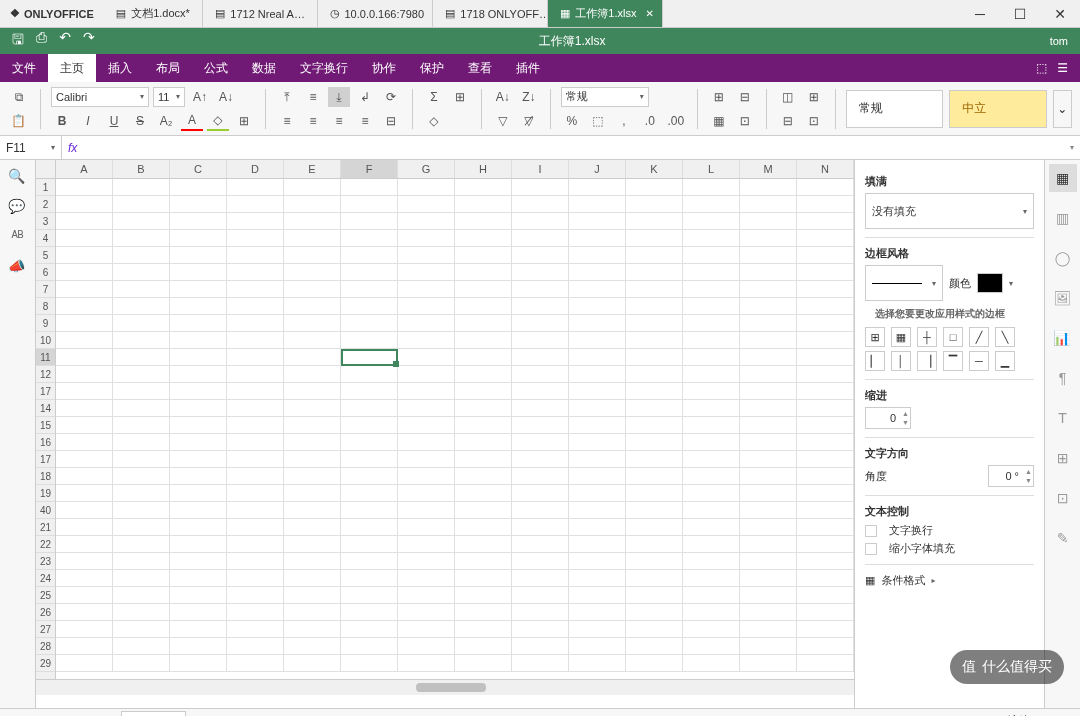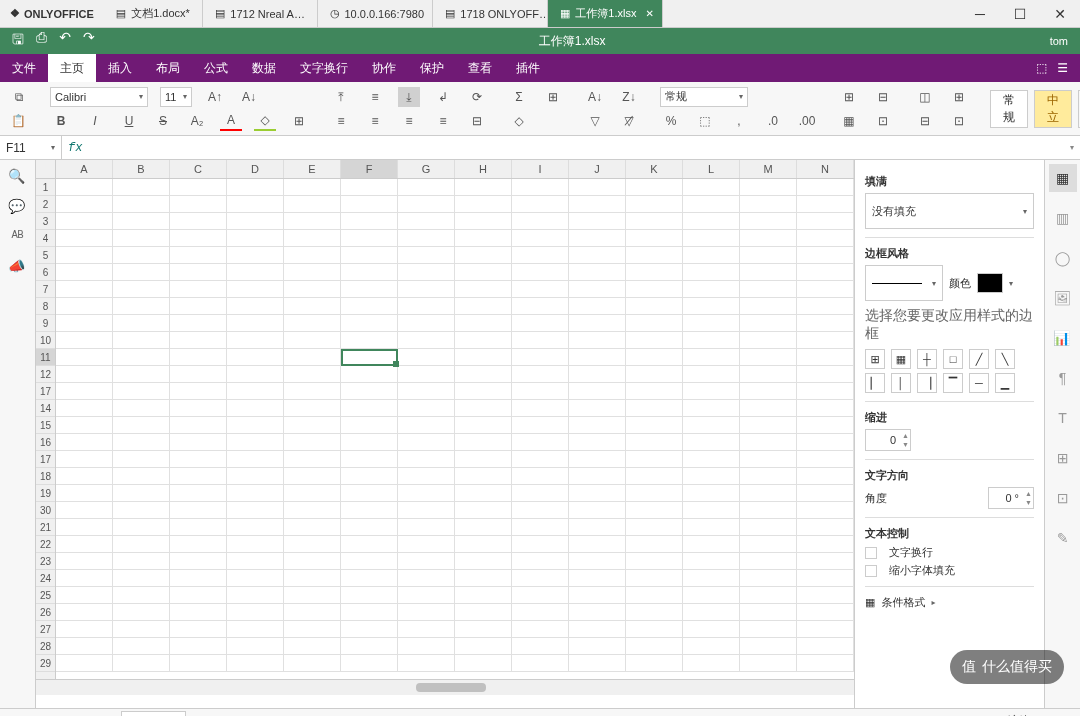--- a/index.html
+++ b/index.html
@@ -16,35 +16,35 @@
 .qat { display: flex; gap: 12px; padding: 0 12px; }
 .qat span { cursor: pointer; font-size: 14px; }
 .doc-title { flex: 1; text-align: center; font-size: 12px; }
 .user { padding: 0 12px; font-size: 11px; }
 .menu-bar { height: 28px; background: #701a75; display: flex; align-items: center; color: #fff; }
 .menu-item { padding: 0 12px; height: 100%; display: flex; align-items: center; cursor: pointer; font-size: 12px; }
 .menu-item.active { background: #fff; color: #333; }
 .menu-right { margin-left: auto; display: flex; gap: 10px; padding-right: 12px; }
 .toolbar { height: 54px; background: #f7f7f7; border-bottom: 1px solid #ccc; display: flex; align-items: center; padding: 0 8px; gap: 6px; }
 .tb-col { display: flex; flex-direction: column; gap: 4px; }
-.tb-row { display: flex; align-items: center; gap: 12px; }
+.tb-row { display: flex; align-items: center; gap: 4px; }
 .tb-sep { width: 1px; height: 40px; background: #ccc; margin: 0 4px; }
 .tb-btn { width: 22px; height: 20px; display: flex; align-items: center; justify-content: center; cursor: pointer; font-size: 12px; color: #555; }
 .font-sel { height: 20px; border: 1px solid #ccc; padding: 0 4px; font-size: 11px; background: #fff; display: flex; align-items: center; }
 .font-name { width: 98px; justify-content: space-between; }
 .font-size { width: 32px; justify-content: space-between; }
 .num-sel { width: 88px; justify-content: space-between; }
 .dd { font-size: 8px; color: #666; }
 .style-box { height: 38px; border: 1px solid #ccc; display: flex; align-items: center; padding: 0 12px; font-size: 12px; cursor: pointer; }
 .style-normal { width: 100px; background: #fff; }
 .style-neutral { width: 100px; background: #ffeb9c; color: #9c6500; }
 .expand-btn { width: 20px; height: 38px; display: flex; align-items: center; justify-content: center; border: 1px solid #ccc; cursor: pointer; margin-left: auto; }
 .formula-bar { height: 24px; border-bottom: 1px solid #ccc; display: flex; align-items: center; }
 .name-box { width: 62px; height: 100%; border-right: 1px solid #ccc; display: flex; align-items: center; padding: 0 6px; justify-content: space-between; }
-.fx-label { padding: 0 6px; font-style: italic; color: #0f766e; font-family: Liberation Mono, monospace; }
+.fx-label { padding: 0 6px; font-style: italic; color: #6d28d9; }
 .fx-input { flex: 1; height: 100%; border: none; padding: 0 6px; }
 .main { display: flex; height: 548px; }
 .left-rail { width: 36px; background: #f7f7f7; border-right: 1px solid #ccc; display: flex; flex-direction: column; align-items: center; padding-top: 8px; gap: 14px; }
 .left-rail span { cursor: pointer; font-size: 14px; color: #666; }
 .sheet-area { flex: 1; position: relative; overflow: hidden; }
 .col-headers { height: 19px; display: flex; background: #f0f0f0; border-bottom: 1px solid #ccc; }
 .corner { width: 22px; border-right: 1px solid #ccc; }
 .col-h { width: 57px; text-align: center; border-right: 1px solid #ddd; font-size: 11px; line-height: 19px; color: #555; }
 .col-h.sel { background: #d5d5d5; }
 .grid-body { display: flex; height: 500px; overflow: hidden; }
@@ -55,21 +55,21 @@
 .cell-row { display: flex; height: 17px; }
 .cell { width: 57px; height: 17px; border-right: 1px solid #e0e0e0; border-bottom: 1px solid #e0e0e0; }
 .sel-cell { position: absolute; border: 2px solid #40865c; background: rgba(255,255,255,0.1); pointer-events: none; }
 .sel-handle { position: absolute; width: 6px; height: 6px; background: #40865c; bottom: -3px; right: -3px; }
 .hscroll { height: 16px; border-top: 1px solid #ccc; background: #f0f0f0; position: relative; }
 .hscroll-thumb { position: absolute; left: 380px; top: 3px; width: 70px; height: 9px; background: #c0c0c0; border-radius: 4px; }
 .right-panel { width: 190px; border-left: 1px solid #ccc; padding: 8px 10px; font-size: 11px; overflow-y: auto; }
 .rp-label { font-weight: bold; margin: 6px 0 4px; font-size: 11px; }
 .rp-select { width: 100%; height: 36px; border: 1px solid #ccc; display: flex; align-items: center; padding: 0 6px; justify-content: space-between; font-size: 11px; }
 .rp-row { display: flex; align-items: center; gap: 6px; margin: 4px 0; }
-.rp-hint { font-size: 14px; color: #666; margin: 6px 0; }
+.rp-hint { font-size: 10px; color: #666; margin: 6px 10px; font-weight: bold; }
 .border-grid { display: flex; gap: 6px; margin: 4px 0; }
 .border-btn { width: 20px; height: 20px; border: 1px solid #ccc; cursor: pointer; display: flex; align-items: center; justify-content: center; font-size: 11px; }
 .color-sw { width: 26px; height: 20px; border: 1px solid #ccc; background: #000; }
 .num-input { width: 46px; height: 22px; border: 1px solid #ccc; text-align: right; padding-right: 14px; position: relative; font-size: 11px; display: flex; align-items: center; justify-content: flex-end; }
 .spin { position: absolute; right: 1px; top: 1px; font-size: 7px; line-height: 9px; color: #888; }
 .chk { display: flex; align-items: center; gap: 12px; margin: 3px 0; font-size: 11px; }
 .chk-box { width: 12px; height: 12px; border: 1px solid #ccc; }
 .rp-hr { border: none; border-top: 1px solid #ddd; margin: 8px 0; }
 .right-rail { width: 36px; background: #f7f7f7; border-left: 1px solid #ccc; display: flex; flex-direction: column; align-items: center; padding-top: 4px; gap: 12px; }
 .right-rail span { cursor: pointer; font-size: 14px; color: #999; width: 28px; height: 28px; display: flex; align-items: center; justify-content: center; }
@@ -321,21 +321,21 @@
           <div class="row-h">10</div>
           <div class="row-h sel">11</div>
           <div class="row-h">12</div>
           <div class="row-h">17</div>
           <div class="row-h">14</div>
           <div class="row-h">15</div>
           <div class="row-h">16</div>
           <div class="row-h">17</div>
           <div class="row-h">18</div>
           <div class="row-h">19</div>
-          <div class="row-h">30</div>
+          <div class="row-h">40</div>
           <div class="row-h">21</div>
           <div class="row-h">22</div>
           <div class="row-h">23</div>
           <div class="row-h">24</div>
           <div class="row-h">25</div>
           <div class="row-h">26</div>
           <div class="row-h">27</div>
           <div class="row-h">28</div>
           <div class="row-h">29</div>
         </div>

